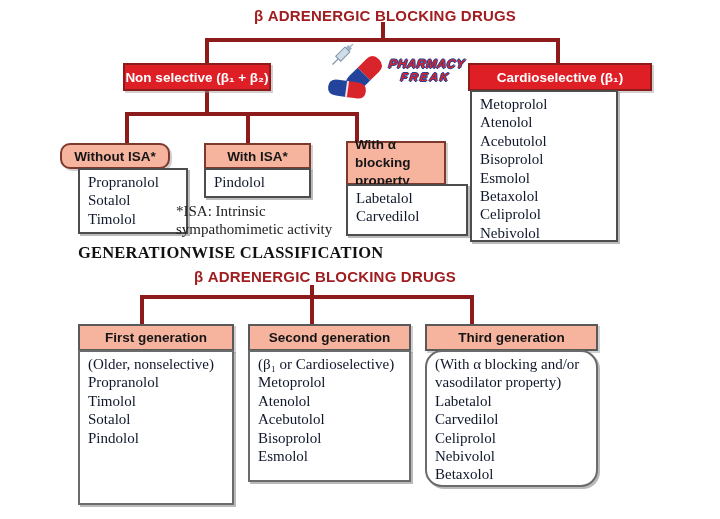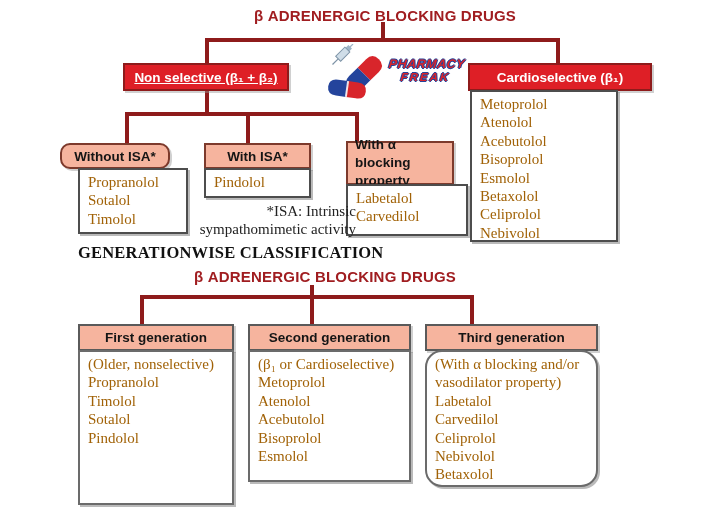--- a/index.html
+++ b/index.html
@@ -26,29 +26,29 @@
     color:#151515; font-weight:bold; font-size:13.5px; text-align:center;
     display:flex; align-items:center; justify-content:center;
     box-shadow:2px 2px 0 rgba(150,150,150,.45);
   }
   .pink-header.left { justify-content:flex-start; text-align:left;
     padding:2px 4px 2px 7px; line-height:18px; }
   .gen-header { border-color:#5a5a5a; }
   .list-box {
     position:absolute; background:#ffffff; border:2px solid #4d4d4d;
     box-shadow:2px 2px 0 rgba(140,140,140,.6);
-    font-family:"Liberation Serif", serif; font-size:15px; color:#a16207;
+    font-family:"Liberation Serif", serif; font-size:15px; color:#0f172a;
     padding:3px 8px; line-height:18.4px;
   }
   .gen-list { border-color:#6b6b6b; }
   .drug { display:block; white-space:nowrap; }
   .note-line { display:block; white-space:normal; }
   .isa-note {
     position:absolute; font-family:"Liberation Serif", serif;
-    font-size:15px; line-height:18px; color:#222222;text-align:right;
+    font-size:15px; line-height:18px; color:#222222;
   }
   .gen-heading {
     position:absolute; font-family:"Liberation Serif", serif;
     font-weight:bold; font-size:16.5px; color:#111111; letter-spacing:.2px;
   }
   .logo { position:absolute; left:326px; top:44px; width:150px; height:56px; }
   .logo-text {
     position:absolute; left:62px; top:14px; color:#d8252b; font-weight:bold;
     font-style:italic; transform:skewX(-6deg); line-height:13px;
     text-shadow:1px 0 #24449c, -1px 0 #24449c, 0 1px #24449c, 0 -1px #24449c;
@@ -93,21 +93,21 @@
         <path d="M0,-8 H10 Q19,-8 19,0 Q19,8 10,8 H0 Z" fill="#d8252b"></path>
         <rect x="-1" y="-8" width="2" height="16" fill="#ffffff" opacity="0.85"></rect>
       </g>
     </svg>
     <div class="logo-text">
       <span class="l1">PHARMACY</span>
       <span class="l2">FREAK</span>
     </div>
   </div>
 
-  <div class="red-label" style="left:123px; top:63px; width:166px; height:28px;text-decoration:underline;">Non selective (β₁ + β₂)</div>
+  <div class="red-label" style="left:123px; top:63px; width:148px; height:28px;">Non selective (β₁ + β₂)</div>
 
   <div class="red-label" style="left:468px; top:63px; width:184px; height:28px;">Cardioselective (β₁)</div>
 
   <div class="list-box" style="left:470px; top:90px; width:148px; height:152px;">
     <span class="drug">Metoprolol</span>
     <span class="drug">Atenolol</span>
     <span class="drug">Acebutolol</span>
     <span class="drug">Bisoprolol</span>
     <span class="drug">Esmolol</span>
     <span class="drug">Betaxolol</span>
@@ -120,21 +120,21 @@
     <span class="drug">Propranolol</span>
     <span class="drug">Sotalol</span>
     <span class="drug">Timolol</span>
   </div>
 
   <div class="pink-header" style="left:204px; top:143px; width:107px; height:26px;">With ISA*</div>
   <div class="list-box" style="left:204px; top:168px; width:107px; height:30px;">
     <span class="drug">Pindolol</span>
   </div>
 
-  <div class="pink-header left" style="left:346px; top:141px; width:108px; height:44px;">With α blocking property</div>
+  <div class="pink-header left" style="left:346px; top:141px; width:100px; height:44px;">With α blocking property</div>
   <div class="list-box" style="left:346px; top:184px; width:122px; height:52px;">
     <span class="drug">Labetalol</span>
     <span class="drug">Carvedilol</span>
   </div>
 
   <div class="isa-note" style="left:176px; top:202px; width:180px;">
     <span class="note-line">*ISA: Intrinsic</span>
     <span class="note-line">sympathomimetic activity</span>
   </div>
 

